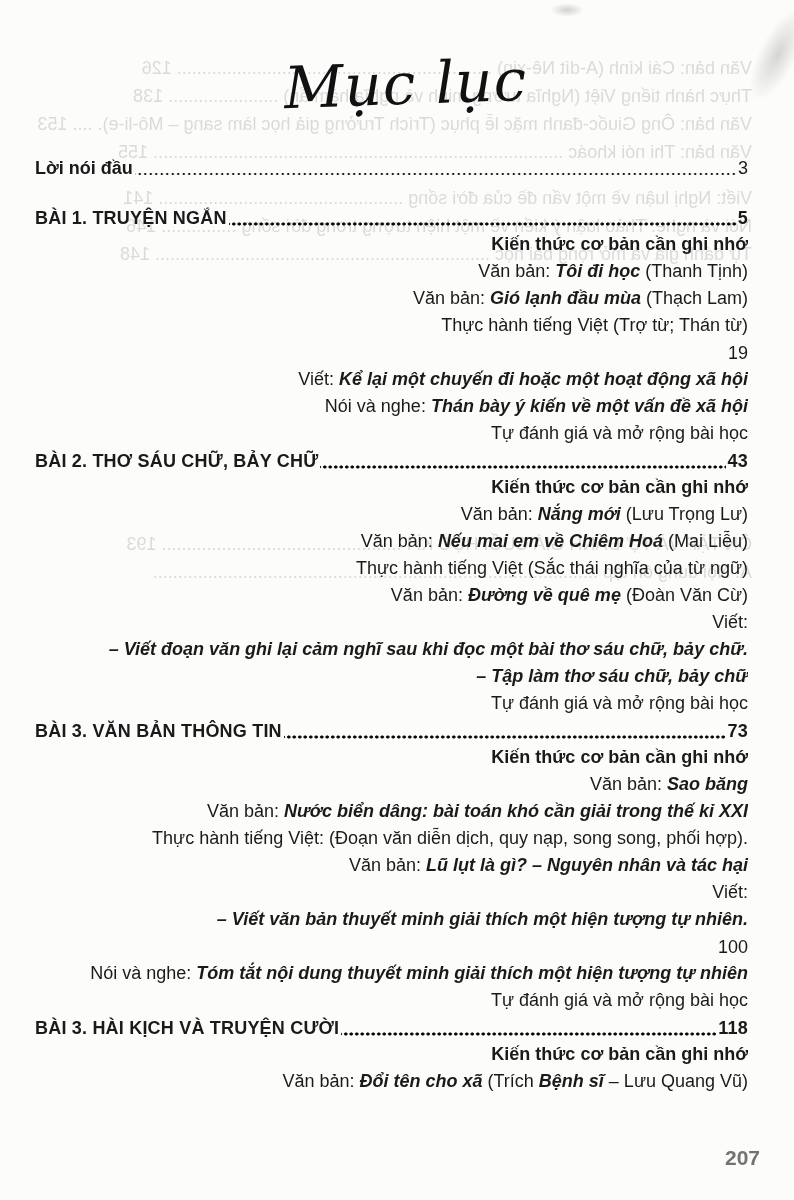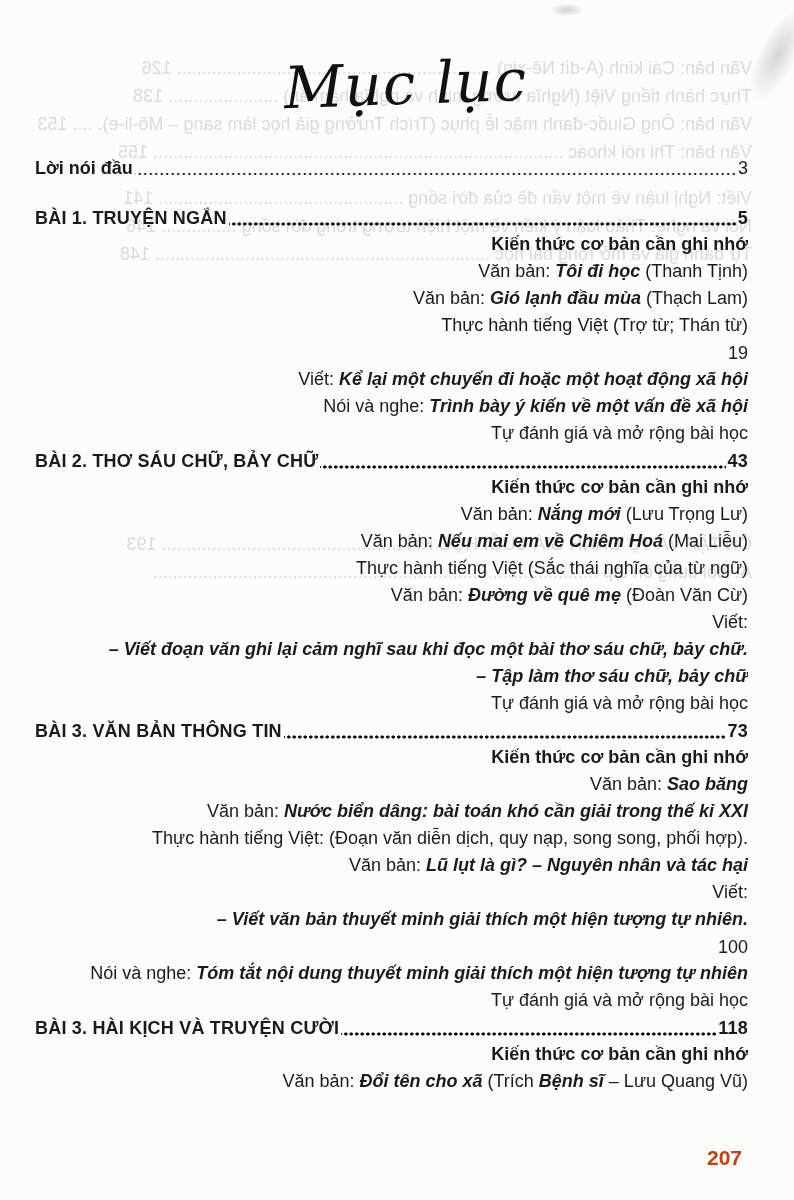--- a/index.html
+++ b/index.html
@@ -40,21 +40,21 @@
   .pg{white-space:nowrap;flex-shrink:0;}
   .dots{
     flex:1 1 auto;min-width:10px;align-self:stretch;margin:0 2px;
     background-image:radial-gradient(circle, #1c1c1c 1.15px, rgba(0,0,0,0) 1.5px);
     background-size:5.5px 4px;background-repeat:repeat-x;
     background-position:2px calc(100% - 5px);
   }
   .row.section .dots{
     background-image:radial-gradient(circle, #000 1.4px, rgba(0,0,0,0) 1.75px);
   }
-  .folio{position:absolute;top:1146px;right:52px;z-index:1;font-size:21px;font-weight:bold;color:#c2410c;}
+  .folio{position:absolute;top:1146px;right:34px;z-index:1;font-size:21px;font-weight:bold;color:#737373;}
 </style>
 </head>
 <body>
 
 <div class="ghost-layer">
     <div class="ghost-line" style="top: 56px;">Văn bản: Cái kính (A-dít Nê-xin) ............................................................... 126</div>
     <div class="ghost-line" style="top: 84px;">Thực hành tiếng Việt (Nghĩa tường minh và nghĩa hàm ẩn) ...................... 138</div>
     <div class="ghost-line" style="top: 112px;">Văn bản: Ông Giuốc-đanh mặc lễ phục (Trích Trưởng giả học làm sang – Mô-li-e). .... 153</div>
     <div class="ghost-line" style="top: 140px;">Văn bản: Thi nói khoác .................................................................................. 155</div>
     <div class="ghost-line" style="top: 186px;">Viết: Nghị luận về một vấn đề của đời sống ................................................. 141</div>
@@ -102,21 +102,21 @@
       <div class="row ind">
         <span class="dots"></span>
         <span class="pg">19</span>
       </div>
       <div class="row ind">
         <span class="label"><span>Viết: </span><span class="it">Kể lại một chuyến đi hoặc một hoạt động xã hội </span></span>
         <span class="dots"></span>
         <span class="pg">23</span>
       </div>
       <div class="row ind">
-        <span class="label"><span>Nói và nghe: </span><span class="it">Trình bày ý kiến về một vấn đề xã hội</span></span>
+        <span class="label"><span>Nói và nghe: </span><span class="it">Thán bày ý kiến về một vấn đề xã hội</span></span>
         <span class="dots"></span>
         <span class="pg">31</span>
       </div>
       <div class="row ind">
         <span class="label"><span>Tự đánh giá và mở rộng bài học </span></span>
         <span class="dots"></span>
         <span class="pg">37</span>
       </div>
       <div class="row bold section">
         <span class="label"><span>BÀI 2. THƠ SÁU CHỮ, BẢY CHỮ</span></span>

